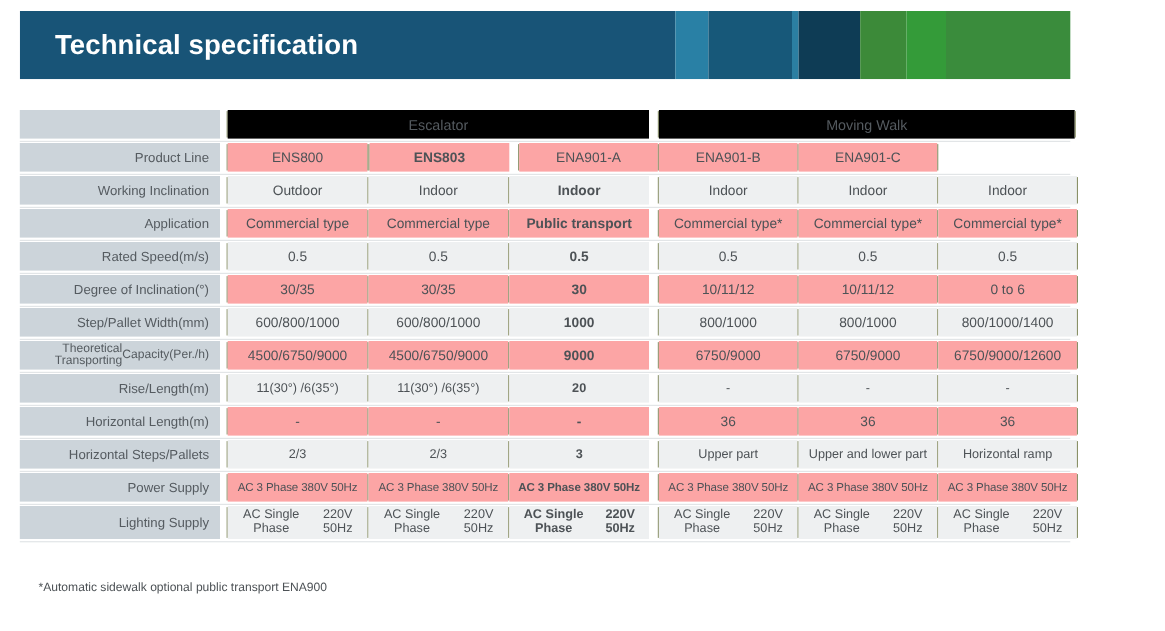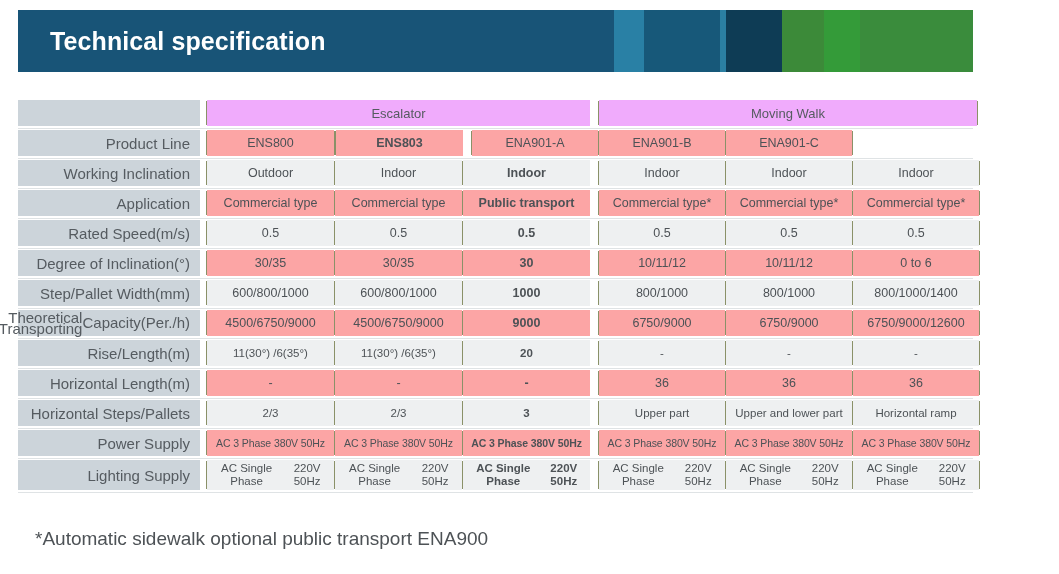--- a/index.html
+++ b/index.html
@@ -63,30 +63,30 @@
     margin-bottom: 2px;
   }
 
   
   .t-label {
     flex: 0 0 182px;
     width: 182px;
     box-sizing: border-box;
     background: #ccd4da;
     color: #555b60;
-    font-size: 15px;
+    font-size: 12px;
     text-align: right;
     padding: 0 10px 0 6px;
     display: flex;
     align-items: center;
     justify-content: flex-end;
     min-height: 26px;
   }
   .t-label.small {
-    font-size: 15px;
+    font-size: 11px;
     line-height: 11.5px;
   }
   .t-label.small span { display: block; }
   .t-label.blank {
     background: #ccd4da;
   }
 
   
   .t-gap {
     flex: 0 0 6px;
@@ -95,21 +95,21 @@
   
   .sep {
     flex: 0 0 1px;
     width: 1px;
     background: #8a9168;
     margin: 1px 0;
   }
 
   
   .group-row .group-cell {
-    background: #f0abfc;
+    background: #000000;
     color: #555b60;
     font-size: 13px;
     display: flex;
     align-items: center;
     justify-content: center;
     min-height: 26px;
   }
   .grp-esc { flex: 0 0 383px; width: 383px; }
   .grp-mw  { flex: 0 0 378px; width: 378px; }
 
@@ -149,21 +149,21 @@
     height: 1px;
     background: #dfe3e5;
     margin: 0 0 1px 0;
   }
 
   
   .footnote {
     position: absolute;
     left: 35px;
     top: 528px;
-    font-size: 19px;
+    font-size: 11px;
     color: #4d5256;
     white-space: nowrap;
   }
 </style>
 </head>
 <body>
 
 <div class="page">
 
   <div class="banner">

